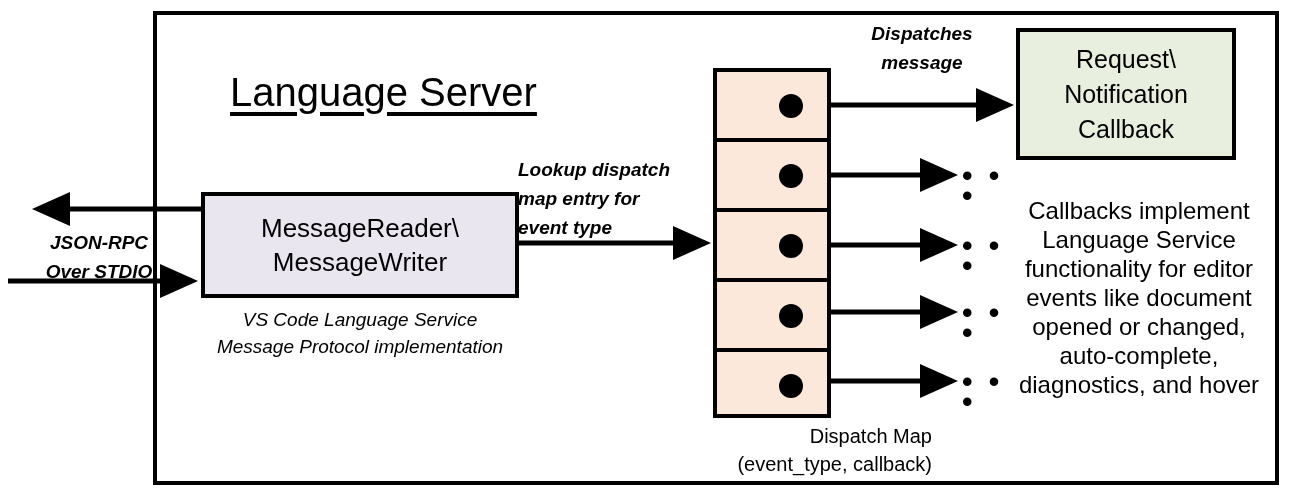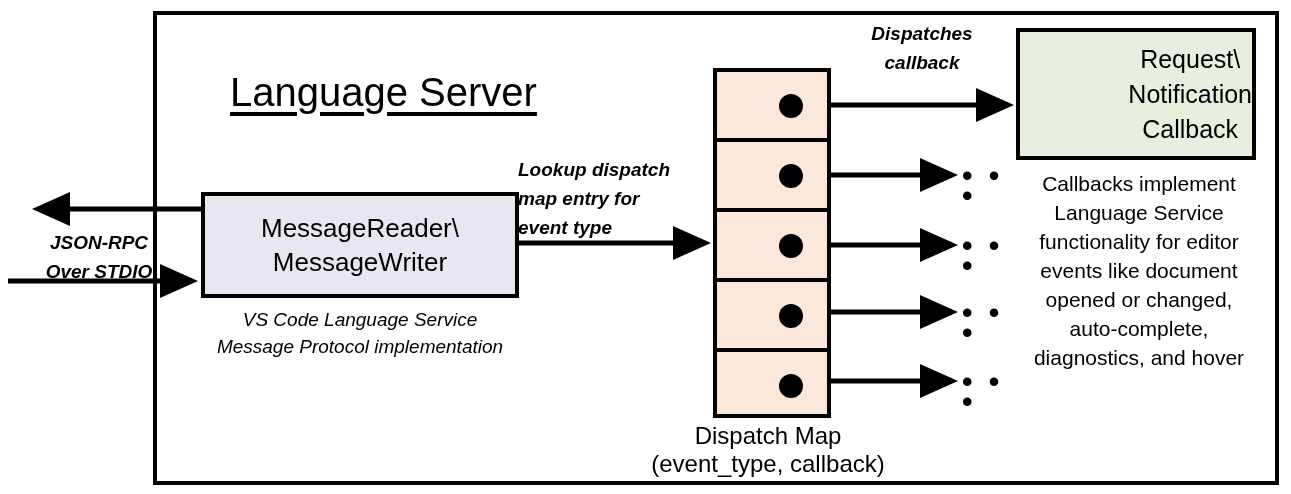--- a/index.html
+++ b/index.html
@@ -129,66 +129,66 @@
   .dispatch-dot {
     position: absolute;
     left: 62px;
     top: 22px;
     width: 24px;
     height: 24px;
     border-radius: 50%;
     background: #000000;
   }
   #dispatch-caption {
-    left: 628px;
+    left: 652px;
     top: 422px;
     width: 280px;
-    font-size: 24px;
+    font-size: 20px;
     line-height: 28px;
-    text-align: center;
+    text-align: right;
     white-space: pre-line;
   }
 
   
   #dispatches-label {
     left: 832px;
     top: 19px;
     width: 180px;
     font-size: 19px;
     line-height: 29px;
     font-style: italic;
     font-weight: bold;
     text-align: center;
     white-space: pre-line;
   }
 
   
   #callback-box {
     left: 1016px;
     top: 28px;
-    width: 240px;
+    width: 220px;
     height: 132px;
     background: #e8efde;
     border: 4px solid #000000;
     box-sizing: border-box;
     display: flex;
     align-items: center;
-    justify-content: flex-end;
+    justify-content: center;
   }
   #callback-box .lbl {
     font-size: 25px;
     line-height: 35px;
     text-align: center;
     white-space: pre-line;
   }
   #callback-caption {
     left: 1005px;
-    top: 169px;
+    top: 196px;
     width: 268px;
-    font-size: 21px;
+    font-size: 24px;
     line-height: 29px;
     text-align: center;
     white-space: pre-line;
   }
 
   
   .ellipsis-mark {
     font-size: 30px;
     line-height: 20px;
     letter-spacing: 4px;
@@ -274,21 +274,21 @@
       <div class="dispatch-dot"></div>
     </div>
     <div class="dispatch-row">
       <div class="dispatch-dot"></div>
     </div>
   </div>
   <div class="abs" id="dispatch-caption">Dispatch Map
 (event_type, callback)</div>
 
   <div class="abs" id="dispatches-label">Dispatches
-callback</div>
+message</div>
 
   <div class="abs" id="callback-box">
     <div class="lbl">Request\
 Notification
 Callback</div>
   </div>
   <div class="abs" id="callback-caption">Callbacks implement
 Language Service
 functionality for editor
 events like document

